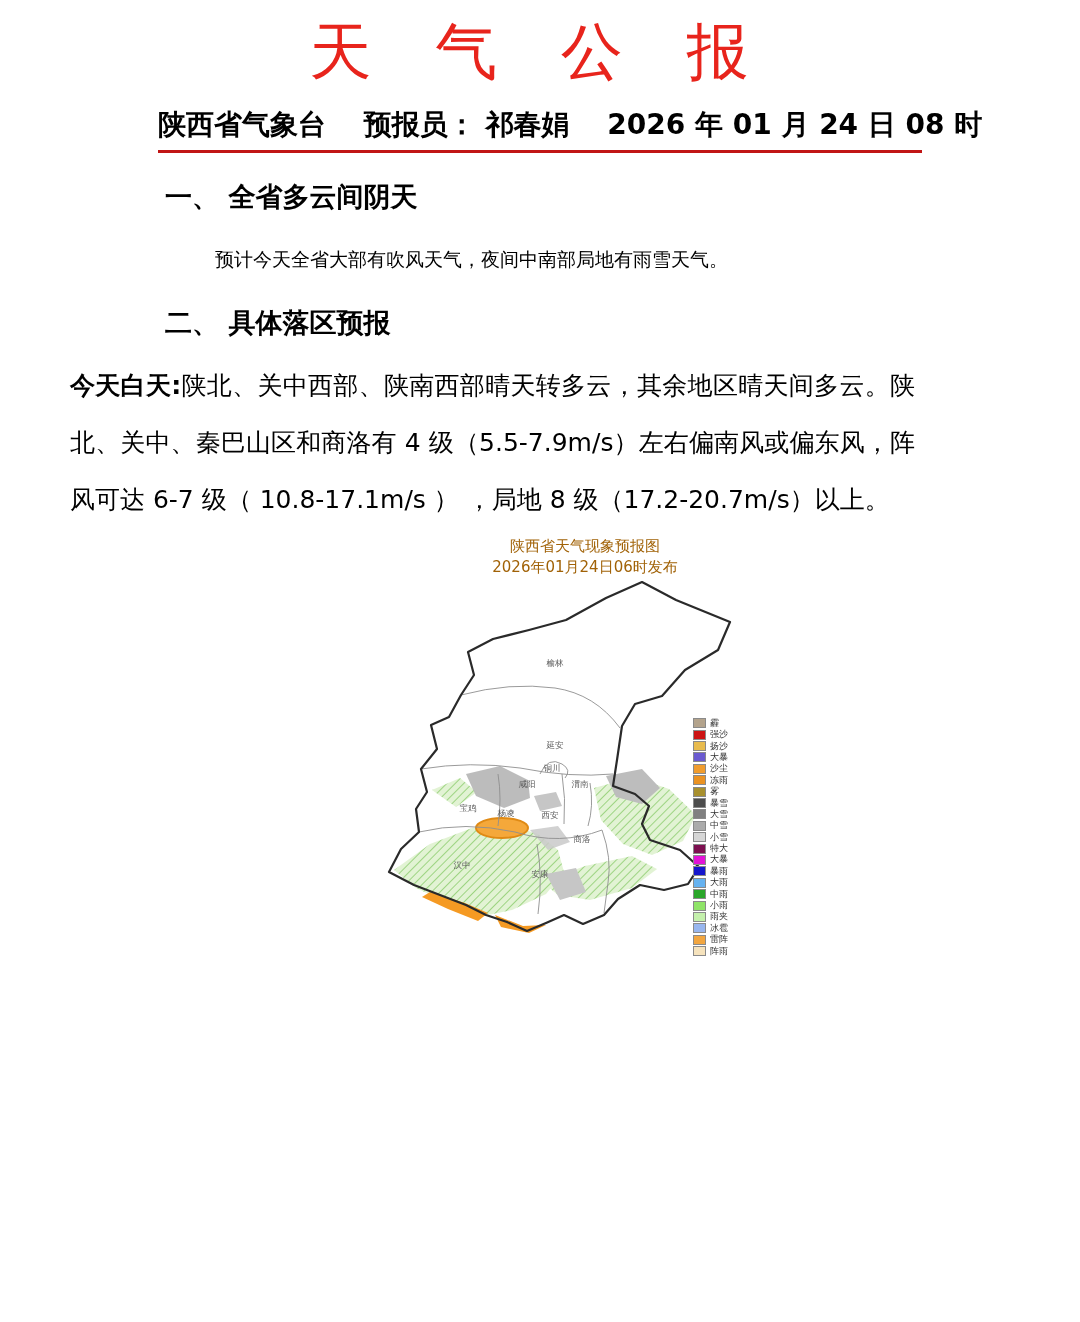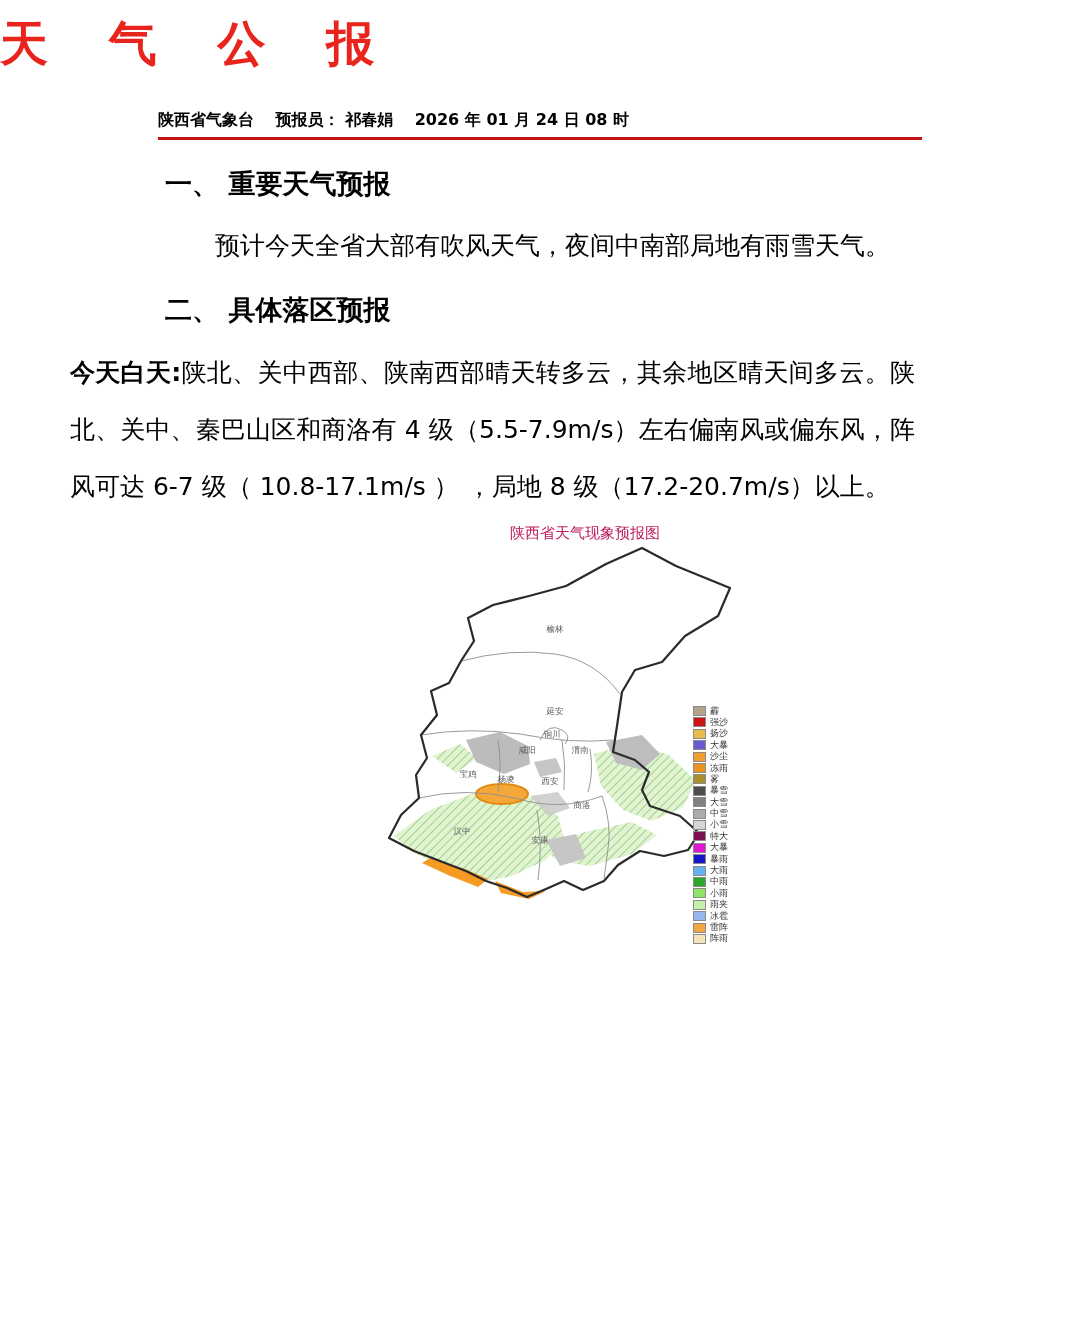--- a/index.html
+++ b/index.html
@@ -4,48 +4,48 @@
 <style>
   html,body{margin:0;padding:0;}
   body{
     width:1080px;height:1322px;background:#ffffff;
     font-family:"DejaVu Sans","Liberation Sans",sans-serif;
     color:#000;
   }
   .page{position:relative;width:1080px;height:1322px;overflow:hidden;background:#fff;}
 
   .doc-title{
-    margin:0;padding-top:12px;text-align:left;
-    color:#e8241c;font-size:48px;font-weight:bold;letter-spacing:22px;line-height:1.3;
+    margin:0;padding-top:12px;text-align:center;
+    color:#e8241c;font-size:62px;font-weight:normal;letter-spacing:22px;line-height:1.3;
   }
   .byline{
-    margin:36px 158px 0 158px;
-    font-size:16px;font-weight:bold;
+    margin:13px 158px 0 158px;
+    font-size:28px;font-weight:bold;
     padding-bottom:6px;border-bottom:3px solid #c11515;
     white-space:nowrap;
   }
   .sec-heading{
     margin:26px 165px 0 165px;
     font-size:27px;font-weight:bold;
   }
   .lead-para{
     margin:24px 165px 0 165px;
-    font-size:25px;line-height:40px;text-indent:50px;
+    font-size:19px;line-height:40px;text-indent:50px;
   }
   .body-para{
     margin:16px 165px 0 70px;
     font-size:25px;line-height:57px;text-align:justify;
   }
   .run-label{font-weight:bold;}
 
   .figure{
     position:relative;width:420px;margin:8px auto 0 auto;
     transform:translateX(45px);
   }
-  .map-titles{text-align:center;color:#be185d;}
+  .map-titles{text-align:center;color:#a16207;}
   .map-titles p{margin:0;font-size:15px;line-height:21px;}
   .map-svg{display:block;margin:0 auto;}
 
   .legend{
     position:absolute;left:318px;top:182px;width:100px;
   }
   .leg-row{display:flex;align-items:center;height:11.4px;}
   .leg-swatch{
     display:inline-block;width:13px;height:10px;
     border:1px solid #8a8a8a;box-sizing:border-box;margin-right:4px;flex:none;
@@ -56,32 +56,33 @@
 </style>
 </head>
 <body>
 
 <div class="page">
 
   <h1 class="doc-title">天 气 公 报</h1>
 
   <div class="byline">陕西省气象台　 预报员：  祁春娟 　2026 年 01 月 24 日 08 时</div>
 
-  <div class="sec-heading">一、 重要天气预报</div>
+  <div class="sec-heading">一、 全省多云间阴天</div>
 
   <div class="lead-para">预计今天全省大部有吹风天气，夜间中南部局地有雨雪天气。</div>
 
   <div class="sec-heading">二、 具体落区预报</div>
 
   <div class="body-para"><span class="run-label">今天白天:</span><span>陕北、关中西部、陕南西部晴天转多云，其余地区晴天间多云。陕北、关中、秦巴山区和商洛有 4 级（5.5-7.9m/s）左右偏南风或偏东风，阵风可达 6-7 级（ 10.8-17.1m/s ） ，局地 8 级（17.2-20.7m/s）以上。</span></div>
 
 
   <div class="figure">
     <div class="map-titles">
       <p>陕西省天气现象预报图</p>
+      <p>2026年01月24日06时发布</p>
     </div>
 
     <svg class="map-svg" width="410" height="380" viewBox="0 0 410 380">
       <defs>
         <pattern id="hatchGreen" width="6" height="6" patternUnits="userSpaceOnUse" patternTransform="rotate(45)">
           <rect width="6" height="6" fill="#e2f3d4"></rect>
           <line x1="0" y1="0" x2="0" y2="6" stroke="#8bcc6d" stroke-width="1.6"></line>
         </pattern>
       </defs>
 

